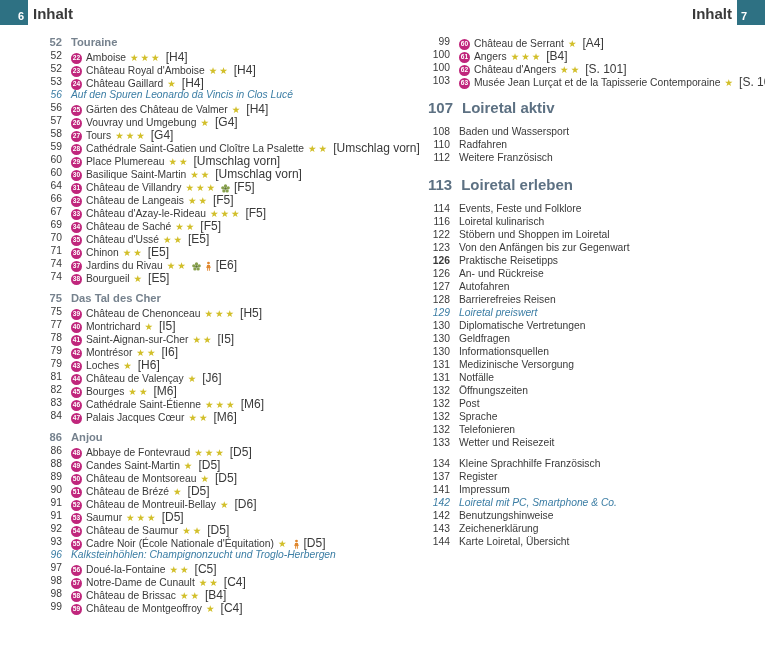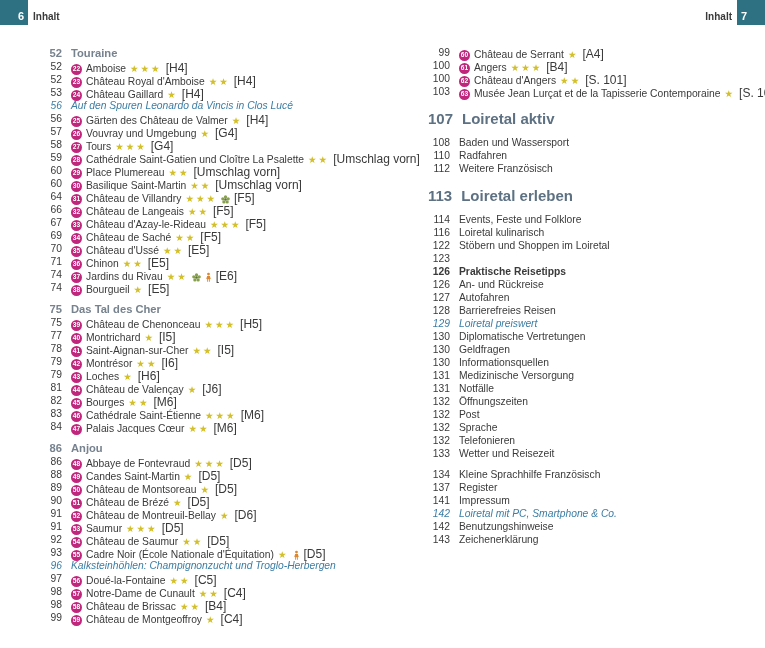--- a/index.html
+++ b/index.html
@@ -19,26 +19,26 @@
   .page-header{position:absolute;top:0;left:0;right:0;height:25px;}
   .corner-tab{
     position:absolute;top:0;width:28px;height:25px;background:var(--teal);
     color:#fff;font-weight:bold;font-size:11px;
     display:flex;align-items:flex-end;
   }
   .corner-tab.left{left:0;justify-content:flex-end;padding:0 4px 3px 0;}
   .corner-tab.right{right:0;justify-content:flex-start;padding:0 0 3px 4px;}
   .running-title{
     position:absolute;top:0;height:25px;display:flex;align-items:flex-end;
-    font-weight:bold;font-size:10px;color:var(--ink);padding-bottom:3px;
+    font-weight:bold;font-size:15px;color:var(--ink);padding-bottom:3px;
   }
   .running-title.left{left:33px;}
   .running-title.right{right:33px;}
 
-  .toc-col{position:absolute;top:46px;}
+  .toc-col{position:absolute;top:35px;}
   #col-left{left:40px;width:350px;}
   #col-right{left:428px;width:332px;}
 
   .row{display:flex;align-items:baseline;height:13px;line-height:13px;white-space:nowrap;}
   .row .num{
     flex:0 0 22px;text-align:right;font-size:10.3px;color:var(--ink);
   }
   .row .content{margin-left:9px;font-size:10.3px;display:flex;align-items:center;gap:4px;}
 
   .row.gap{height:8px;}
@@ -50,21 +50,21 @@
 
   .row.chapter{height:18px;line-height:18px;margin-top:12px;margin-bottom:8px;}
   .row.chapter .num,.row.chapter .content{
     font-size:15px;font-weight:bold;color:var(--chapter);text-align:right;
   }
 
   .row.italic .num,.row.italic .content{
     font-style:italic;color:var(--italic);
   }
   .row.bold .num{font-weight:bold;}
-  .row.bold .content{font-weight:bold;}
+  .row.bold .content{font-weight:normal;}
 
   .marker{
     display:inline-flex;align-items:center;justify-content:center;
     width:11px;height:11px;border-radius:50%;
     background:var(--marker);color:#fff;
     font-size:6.6px;font-weight:bold;line-height:1;
     flex:0 0 auto;position:relative;top:1px;
   }
   .stars{color:var(--star);font-size:9.5px;letter-spacing:2px;line-height:1;position:relative;top:0.5px;}
   .ref{color:var(--ink);font-size:12px;}
@@ -580,20 +580,23 @@
       </div>
     </div>
     <div class="row plain">
       <span class="num">122</span>
       <div class="content">
         <span>Stöbern und Shoppen im Loiretal</span>
       </div>
     </div>
     <div class="row plain">
       <span class="num">123</span>
+      <div class="content">
+        <span>Von den Anfängen bis zur Gegenwart</span>
+      </div>
     </div>
     <div class="row bold">
       <span class="num">126</span>
       <div class="content">
         <span>Praktische Reisetipps</span>
       </div>
     </div>
     <div class="row plain">
       <span class="num">126</span>
       <div class="content">
@@ -708,13 +711,19 @@
       <div class="content">
         <span>Benutzungshinweise</span>
       </div>
     </div>
     <div class="row plain">
       <span class="num">143</span>
       <div class="content">
         <span>Zeichenerklärung</span>
       </div>
     </div>
+    <div class="row plain">
+      <span class="num">144</span>
+      <div class="content">
+        <span>Karte Loiretal, Übersicht</span>
+      </div>
+    </div>
   </div>
 
 </body></html>

